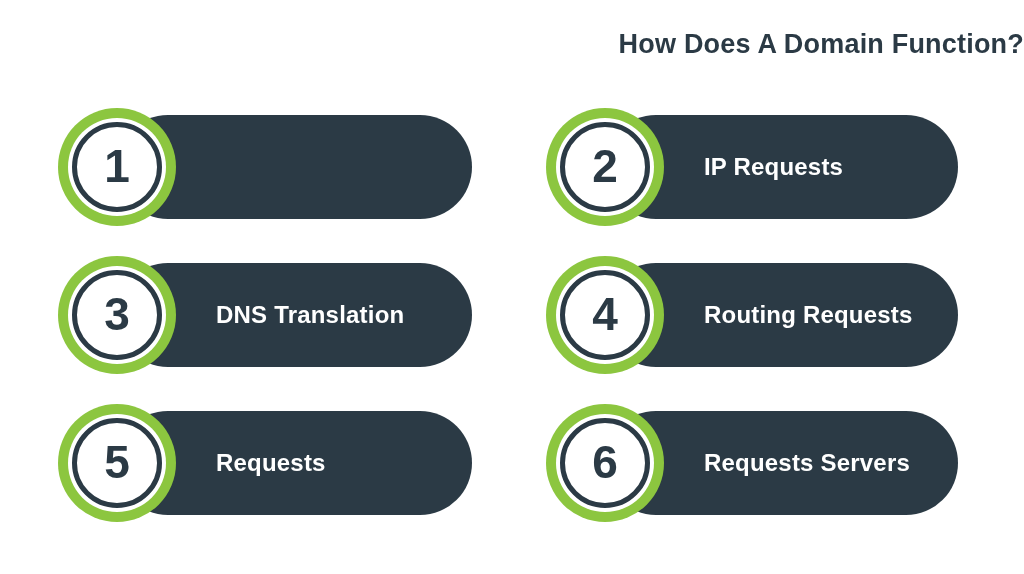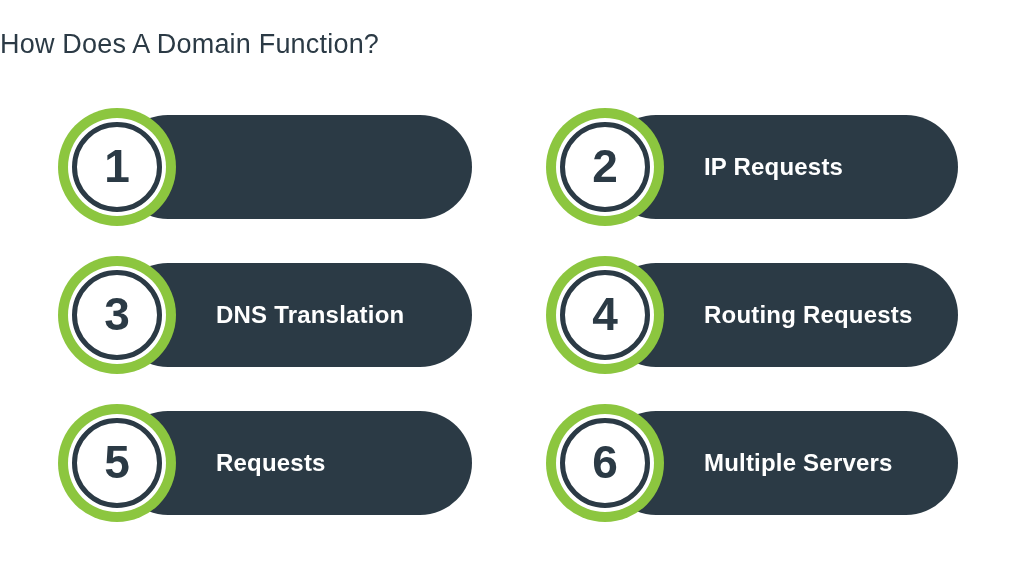--- a/index.html
+++ b/index.html
@@ -13,23 +13,23 @@
     height: 574px;
     background: #ffffff;
     font-family: "Liberation Sans", sans-serif;
     overflow: hidden;
   }
   .title {
     position: absolute;
     top: 29px;
     left: 0;
     width: 100%;
-    text-align: left;
+    text-align: right;
     font-size: 27px;
-    font-weight: 400;
+    font-weight: 700;
     letter-spacing: 0.2px;
     color: #2b3a45;
   }
   .grid {
     position: absolute;
     left: 58px;
     top: 108px;
     width: 900px;
     display: grid;
     grid-template-columns: 414px 412px;
@@ -153,17 +153,17 @@
       <div class="label">Requests</div>
     </div>
 
     <div class="item">
       <div class="pill"></div>
       <div class="badge">
         <div class="badge-inner">
           <span class="number">6</span>
         </div>
       </div>
-      <div class="label">Multiple Servers</div>
+      <div class="label">Requests Servers</div>
     </div>
 
   </div>
 </div>
 
 </body></html>

